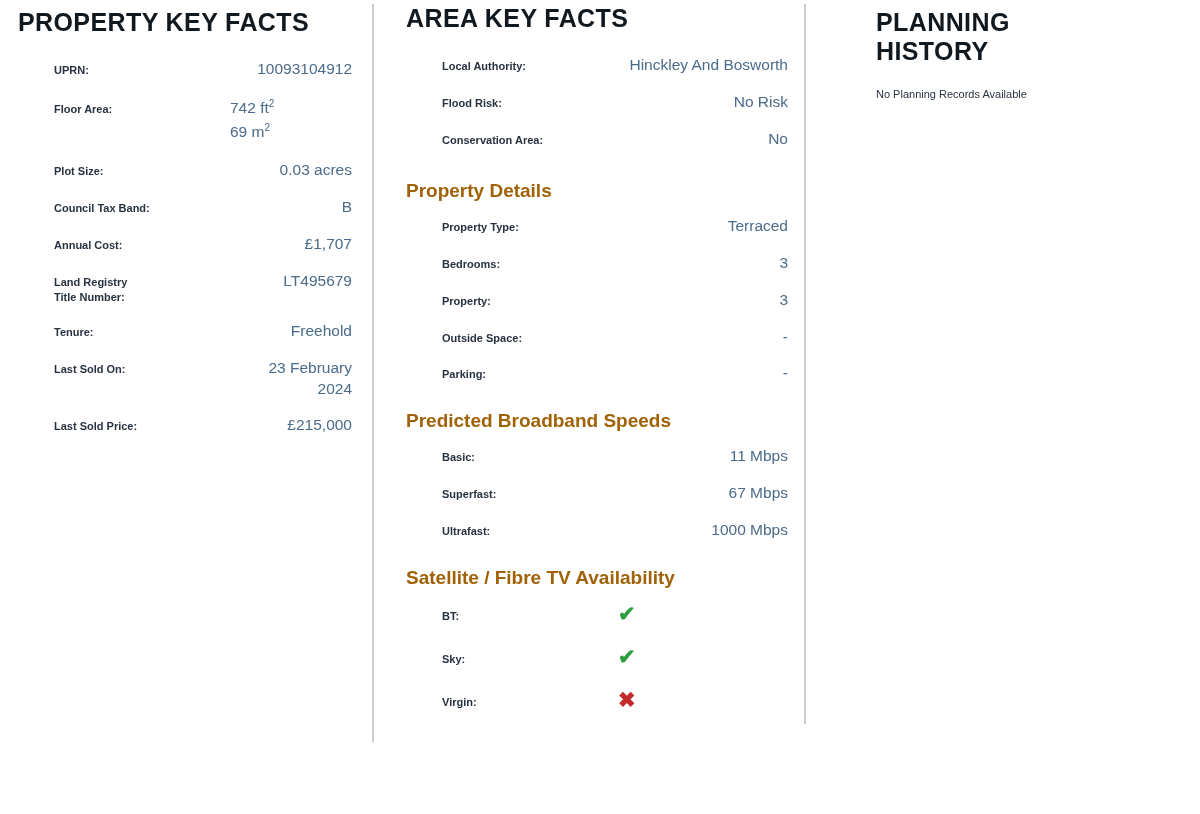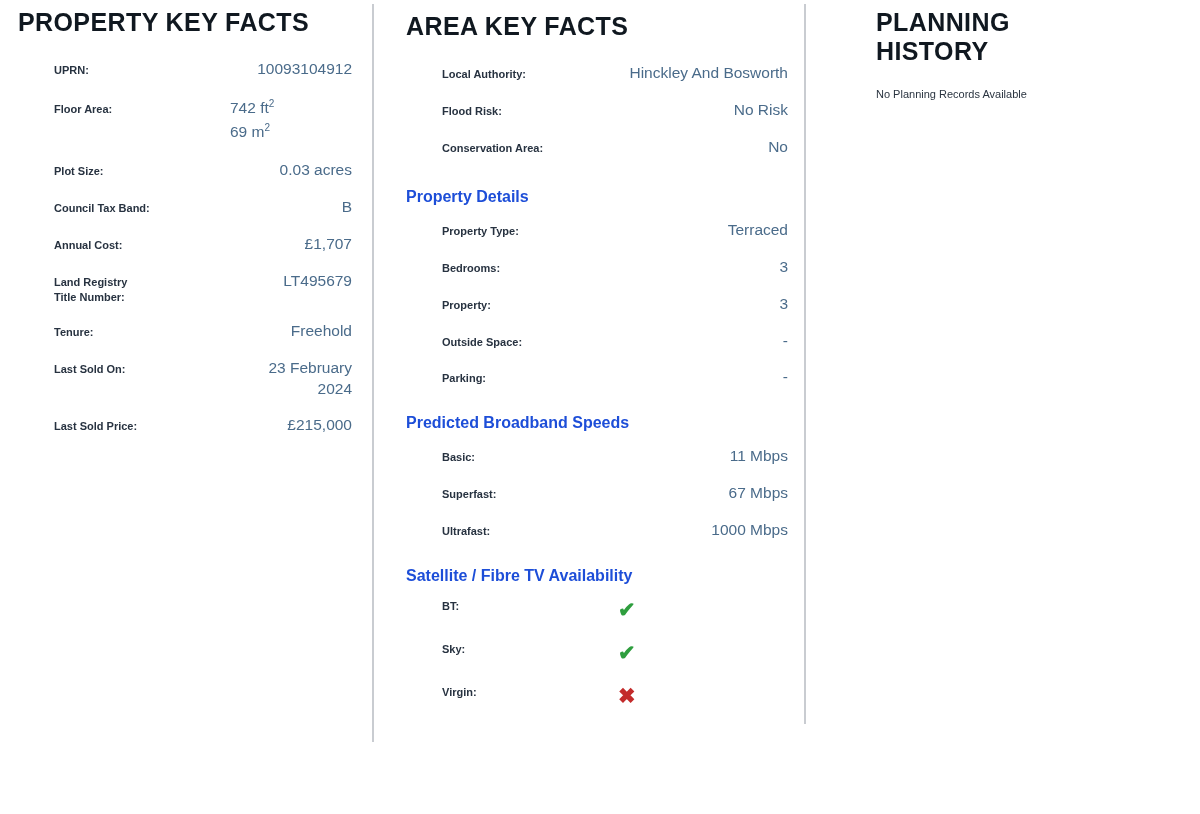--- a/index.html
+++ b/index.html
@@ -37,21 +37,21 @@
     width: 0;
     border-left: 2px solid #c9ccd1;
     margin-top: 4px;
     margin-bottom: 70px;
   }
   .divider.short {
     margin-bottom: 72px;
   }
   .col-area {
     width: 430px;
-    padding: 12px 16px 0 32px;
+    padding: 4px 16px 0 32px;
   }
   .col-planning {
     flex: 1;
     padding: 8px 16px 0 70px;
   }
   h2.section-title {
     font-size: 25px;
     font-weight: bold;
     letter-spacing: 0.4px;
     margin: 0 0 22px 0;
@@ -76,39 +76,39 @@
   }
   
   .col-property .label { width: 176px; flex: 0 0 176px; }
   .col-property .value { flex: 1; text-align: right; }
 
   
   .col-area .label { width: 176px; flex: 0 0 176px; }
   .col-area .value { flex: 1; text-align: right; }
 
   .subheading {
-    font-size: 16px;
+    font-size: 19px;
     font-weight: bold;
-    color: #1d4ed8;
+    color: #a16207;
     margin: 26px 0 14px 0;
   }
   .subheading.first { margin-top: 30px; }
 
   .sup {
     font-size: 10px;
     vertical-align: super;
   }
   .floor-lines .value-line {
     font-size: 15.5px;
     color: #4a6b8a;
     line-height: 1.55;
   }
   .tv-row {
     display: flex;
-    align-items: flex-start;
+    align-items: flex-end;
     margin-bottom: 22px;
   }
   .tv-row .label { width: 176px; flex: 0 0 176px; }
   .tv-mark {
     font-size: 21px;
     line-height: 1;
     font-weight: bold;
   }
   .tick { color: #2e9e3e; }
   .cross { color: #c32b2b; }

